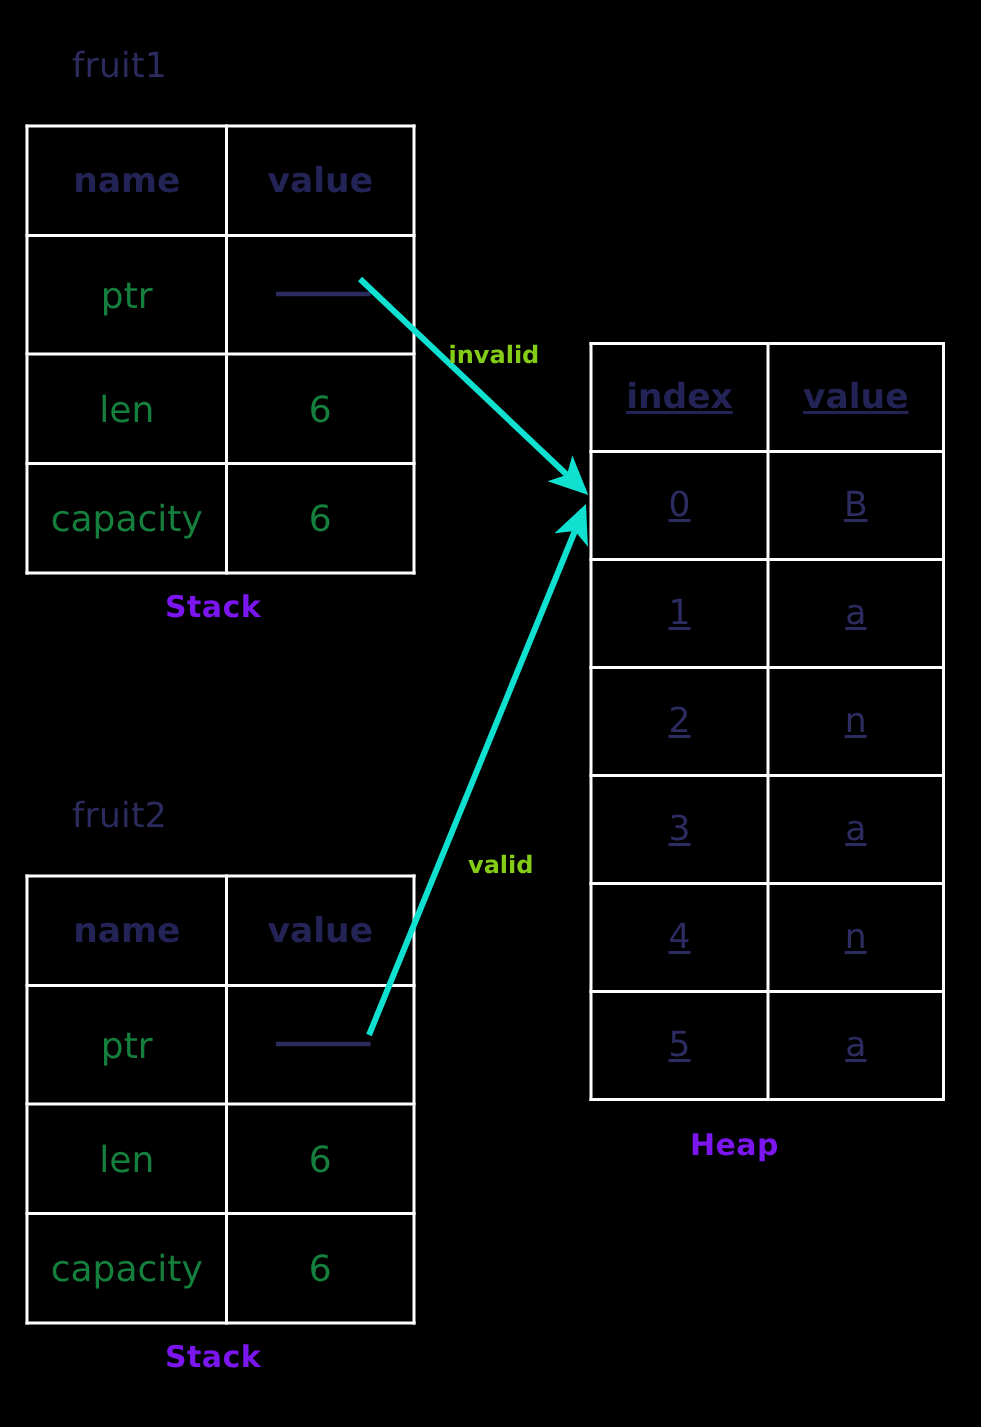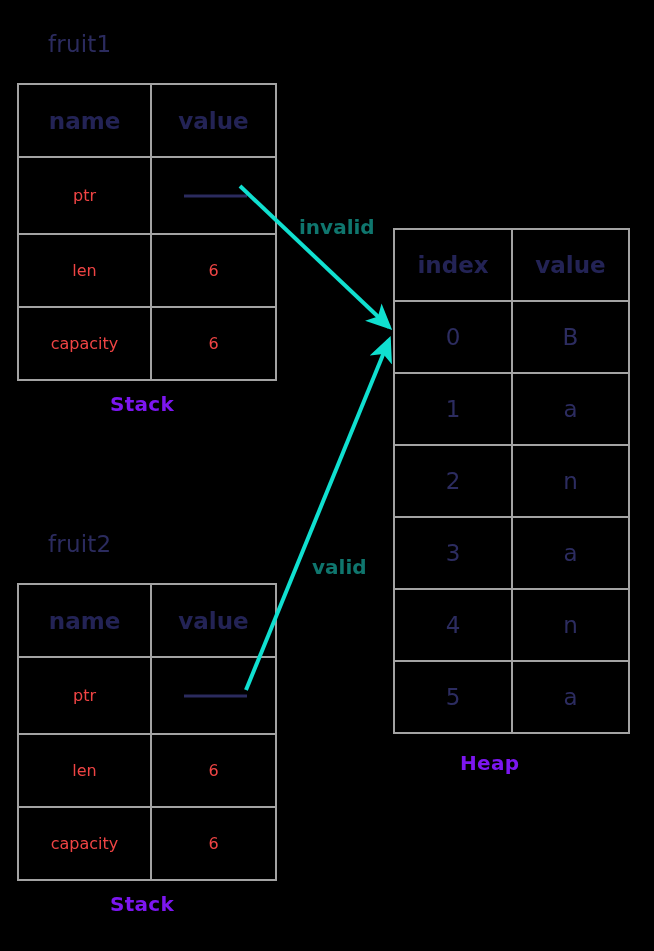--- a/index.html
+++ b/index.html
@@ -21,38 +21,38 @@
     height: 951px;
   }
 
   
   .tbl {
     position: absolute;
     border-collapse: collapse;
     table-layout: fixed;
   }
   .tbl td {
-    border: 2px solid #a3a3a3;
+    border: 2px solid #ffffff;
     text-align: center;
     vertical-align: middle;
     color: #262а5c;
     color: #2a2a5e;
     font-weight: 500;
     padding: 0;
   }
 
   
   .stack-tbl {
     left: 17px;
     width: 258px;
   }
   .stack-tbl td {
     height: 71px;
-    font-size: 16px;
-    color: #ef4444;
+    font-size: 24px;
+    color: #15803d;
   }
   .stack-tbl col.c1 { width: 133px; }
   .stack-tbl col.c2 { width: 125px; }
   .stack-tbl td.head {
     font-weight: 700;
     font-size: 23px;
     color: #232355;
   }
   #stack1 { top: 83px; }
   #stack2 { top: 583px; }
@@ -62,20 +62,21 @@
     left: 393px;
     top: 228px;
     width: 235px;
   }
   .heap-tbl col.c1 { width: 118px; }
   .heap-tbl col.c2 { width: 117px; }
   .heap-tbl td {
     height: 70px;
     font-size: 23px;
     color: #2c2c60;
+    text-decoration: underline;
   }
   .heap-tbl td.head {
     font-weight: 700;
     color: #232355;
   }
 
   
   .var-label {
     position: absolute;
     font-size: 23px;
@@ -92,23 +93,24 @@
     font-weight: 800;
     color: #7c16f0;
     letter-spacing: 0.3px;
   }
   #label-stack1 { left: 110px; top: 392px; }
   #label-stack2 { left: 110px; top: 892px; }
   #label-heap   { left: 460px; top: 751px; }
 
   .edge-label {
     position: absolute;
-    font-size: 20px;
+    font-size: 16px;
     font-weight: 700;
-    color: #0f766e;
+    color: #84cc16;
+    margin-top: 12px;
   }
   #label-invalid { left: 299px; top: 215px; }
   #label-valid   { left: 312px; top: 555px; }
 
   .arrows {
     position: absolute;
     left: 0;
     top: 0;
     width: 654px;
     height: 951px;

